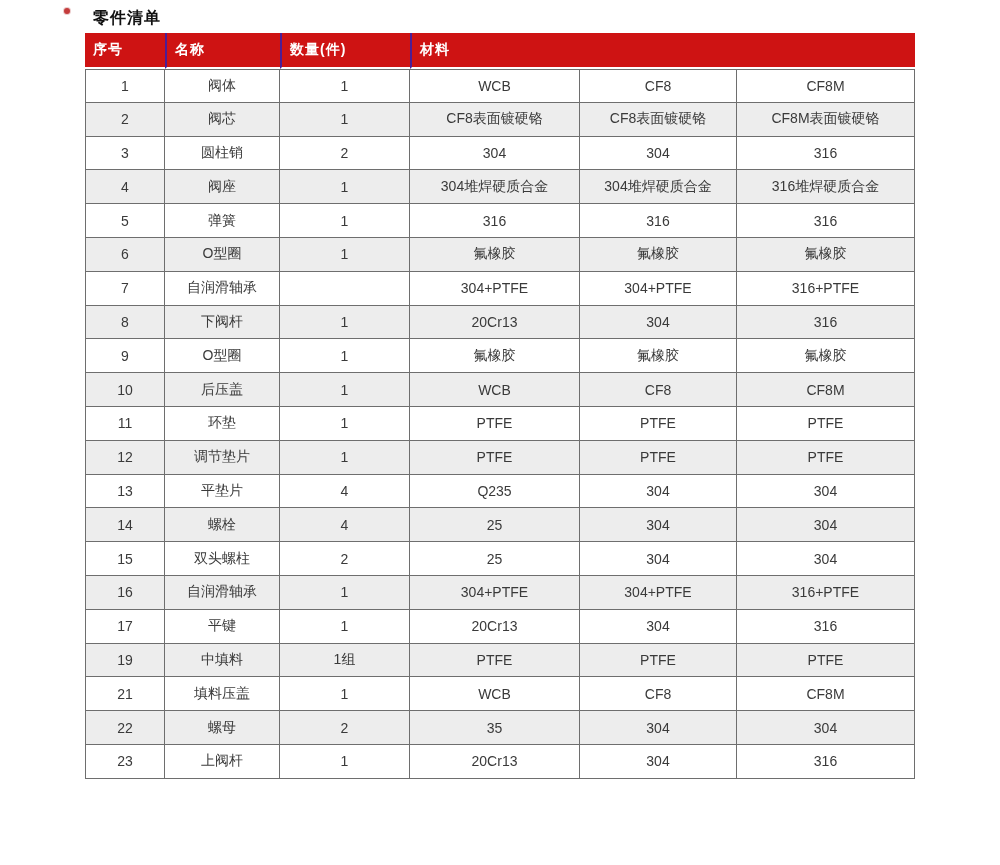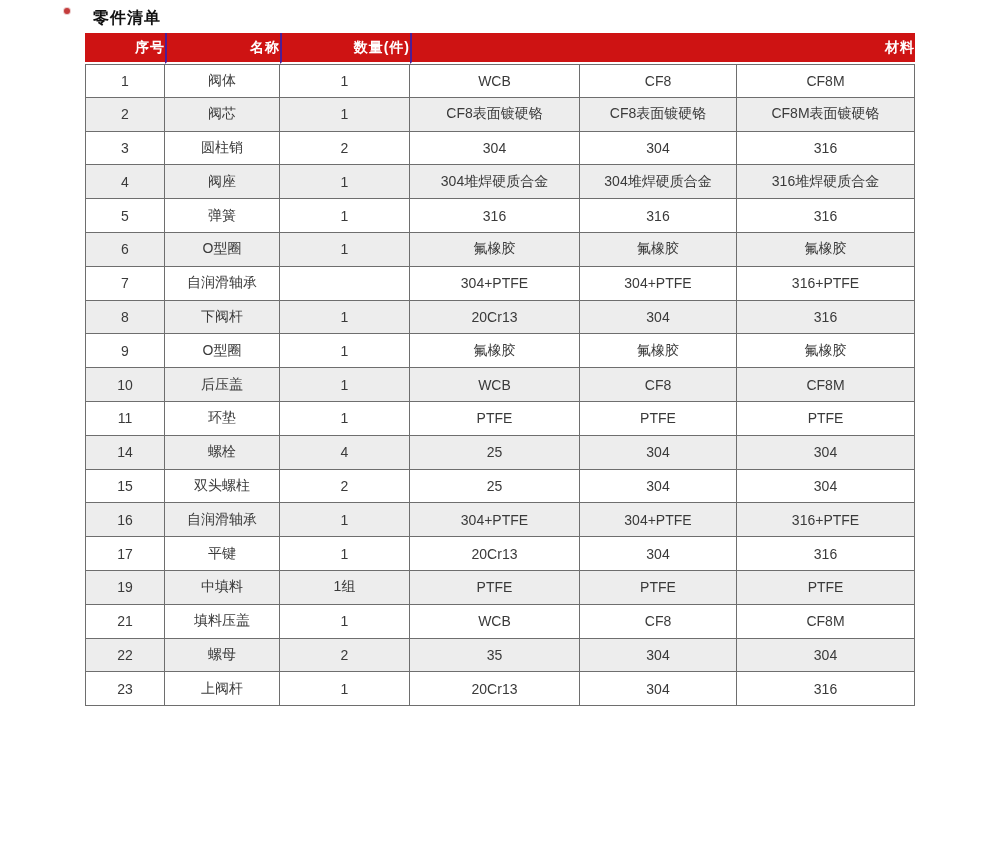--- a/index.html
+++ b/index.html
@@ -28,21 +28,21 @@
   .title{
     font-size:16px;font-weight:bold;color:#111;letter-spacing:1px;
   }
   table.parts{
     border-collapse:separate;border-spacing:0;
     table-layout:fixed;width:830px;
     margin:7px 0 0 85px;
   }
   table.parts th{
     background:var(--header-bg);color:#ffffff;font-weight:bold;
-    font-size:14px;height:31px;padding:0;text-align:right;vertical-align:middle;
+    font-size:14px;height:31px;padding:8px;text-align:left;vertical-align:middle;
     border:none;border-bottom:2px solid #ffffff;letter-spacing:1px;
   }
   table.parts th + th{border-left:2px solid #4c1d95;}
   table.parts td{
     height:33.8px;padding:0 2px;text-align:center;vertical-align:middle;
     font-size:14px;color:var(--text);
     border-right:1px solid var(--border);
     border-bottom:1px solid var(--border);
     background:#ffffff;white-space:nowrap;overflow:hidden;
   }
@@ -159,20 +159,36 @@
   </tr>
         <tr>
     <td>11</td>
     <td>环垫</td>
     <td>1</td>
     <td>PTFE</td>
     <td>PTFE</td>
     <td>PTFE</td>
   </tr>
         <tr>
+    <td>12</td>
+    <td>调节垫片</td>
+    <td>1</td>
+    <td>PTFE</td>
+    <td>PTFE</td>
+    <td>PTFE</td>
+  </tr>
+        <tr>
+    <td>13</td>
+    <td>平垫片</td>
+    <td>4</td>
+    <td>Q235</td>
+    <td>304</td>
+    <td>304</td>
+  </tr>
+        <tr>
     <td>14</td>
     <td>螺栓</td>
     <td>4</td>
     <td>25</td>
     <td>304</td>
     <td>304</td>
   </tr>
         <tr>
     <td>15</td>
     <td>双头螺柱</td>

